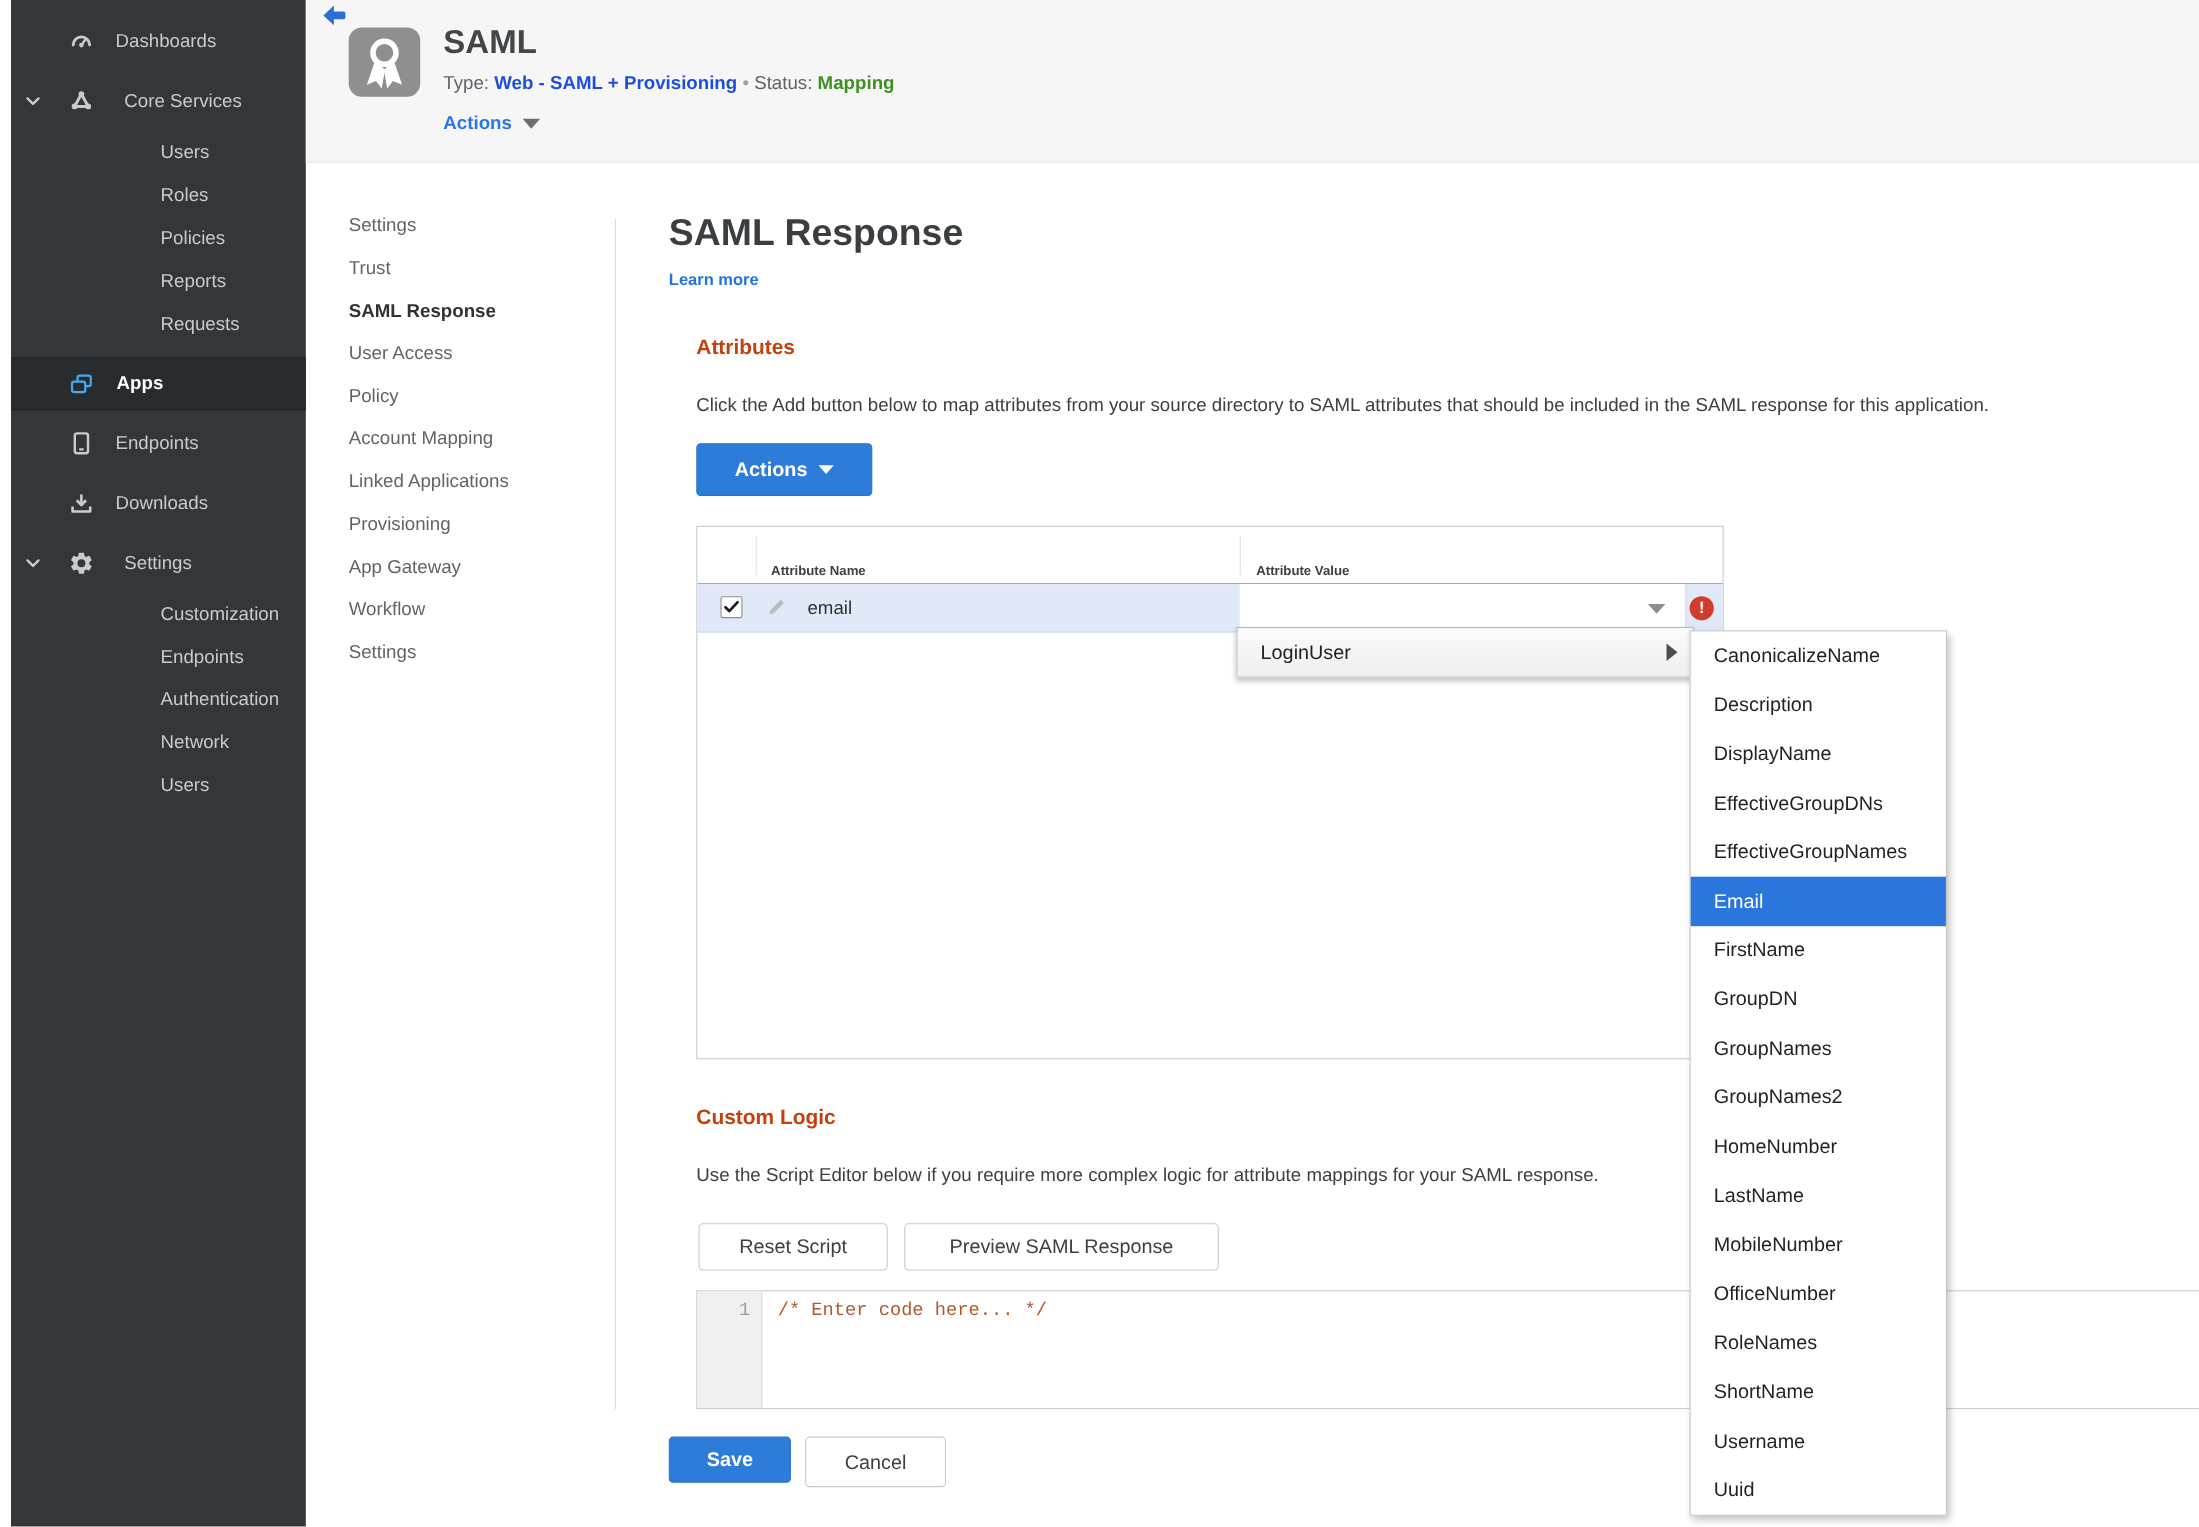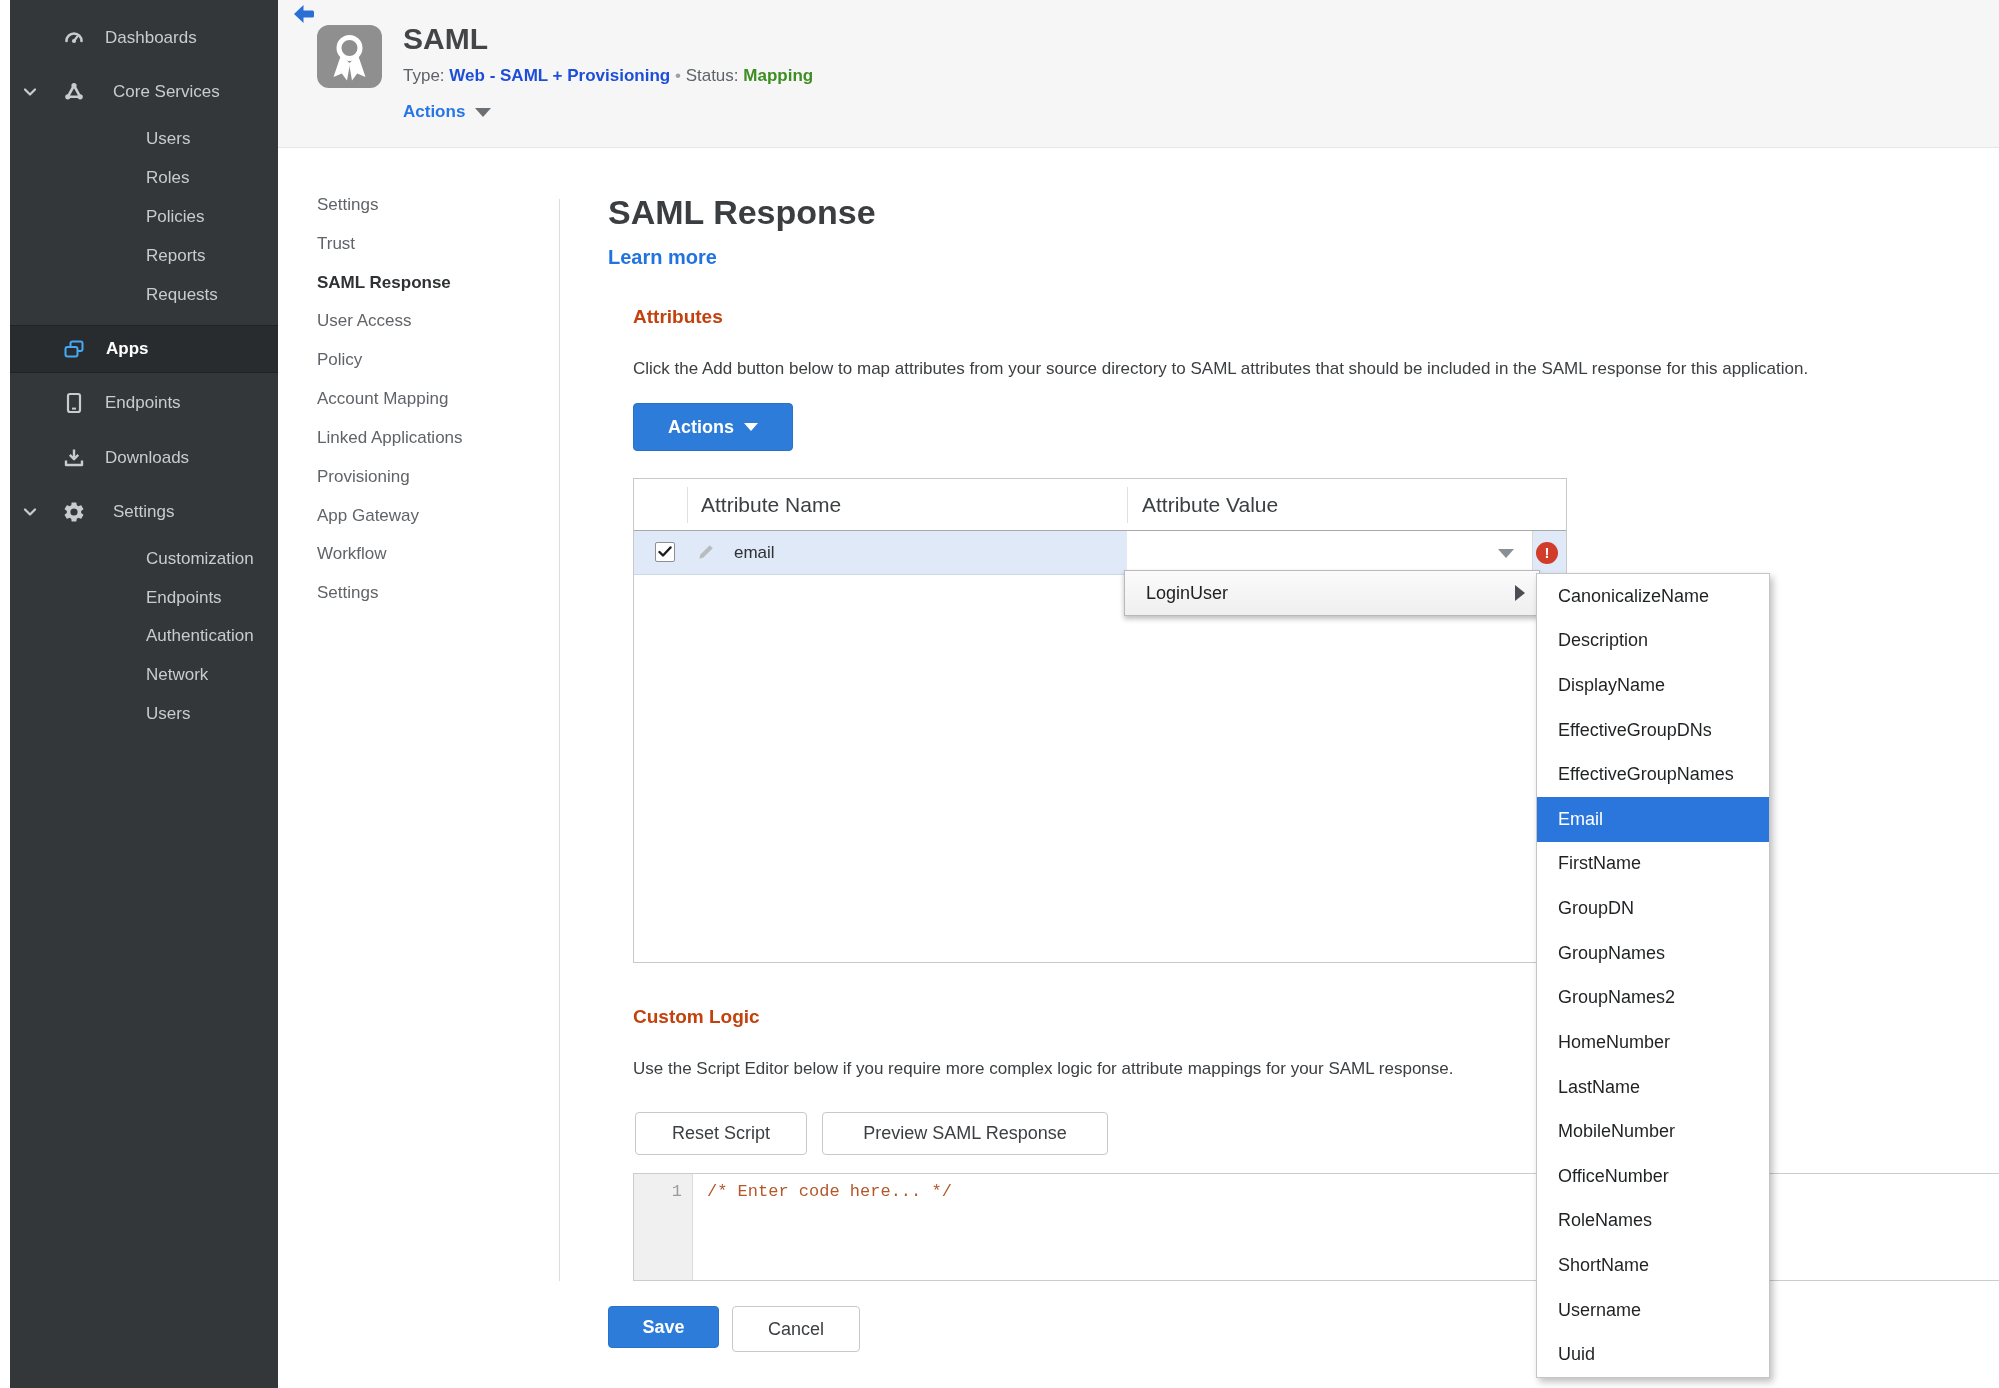--- a/index.html
+++ b/index.html
@@ -31,32 +31,32 @@
   #hdr-actions{left:393px;top:102px;font-size:17px;font-weight:bold;color:#2776e6;cursor:pointer;display:flex;align-items:center;}
   .caret-down{display:inline-block;width:0;height:0;border-left:8px solid transparent;border-right:8px solid transparent;border-top:9px solid #6a6f73;margin-left:10px;}
 
   
   .nav-item{position:absolute;left:307px;height:38px;line-height:38px;font-size:17px;color:#606468;cursor:pointer;white-space:nowrap;}
   .nav-item.active{font-weight:bold;color:#2f3133;}
   #nav-divider{left:549px;top:199px;width:1px;height:1082px;background:#dcdcdc;}
 
   
   #page-title{left:598px;top:193px;font-size:34px;font-weight:bold;color:#3b3e40;}
-  #learn-more{left:598px;top:246px;font-size:20px;font-weight:bold;color:#2273e2;cursor:pointer;}
+  #learn-more{left:598px;top:246px;font-size:15px;font-weight:bold;color:#2273e2;cursor:pointer;}
   .sec-h{font-size:19px;font-weight:bold;color:#c2410c;}
   #attrs-h{left:623px;top:306px;}
   #attrs-desc{left:623px;top:359px;font-size:17px;color:#3c4043;white-space:nowrap;}
   #actions-btn{left:623px;top:403px;width:160px;height:48px;background:#2e7cd9;border:1px solid #2a72c9;border-radius:4px;
                color:#fff;font-size:18px;font-weight:bold;display:flex;align-items:center;justify-content:center;cursor:pointer;box-sizing:border-box;}
   #actions-btn .caret-down{border-top-color:#fff;border-left-width:7px;border-right-width:7px;border-top-width:8px;}
 
   
   #attr-table{left:623px;top:478px;width:934px;height:485px;background:#fff;border:1px solid #c9c9c9;box-sizing:border-box;}
   #tbl-head{position:absolute;left:0;top:0;width:100%;height:52px;border-bottom:1px solid #a9a9a9;box-sizing:border-box;}
-  .col-h{position:absolute;top:0;height:52px;line-height:52px;font-size:21px;font-weight:normal;color:#3c4043;}
+  .col-h{position:absolute;top:14px;height:52px;line-height:52px;font-size:12px;font-weight:bold;color:#3c4043;}
   .head-div{position:absolute;top:8px;width:1px;height:36px;background:#e0e0e0;}
   #tbl-row{position:absolute;left:0;top:52px;width:100%;height:44px;background:#dfe9f7;border-bottom:1px solid #ccd8ea;box-sizing:border-box;cursor:pointer;}
   #row-check{position:absolute;left:21px;top:11px;width:20px;height:20px;background:#fff;border:1px solid #8f8f8f;border-radius:2px;
              display:flex;align-items:center;justify-content:center;cursor:pointer;box-sizing:border-box;}
   #row-pencil{position:absolute;left:62px;top:11px;width:20px;height:20px;cursor:pointer;}
   #row-name{position:absolute;left:100px;top:0;height:44px;line-height:44px;font-size:17px;color:#2f3133;}
   #row-value{position:absolute;left:493px;top:0;width:405px;height:43px;background:#fff;border-right:1px solid #d8d8d8;cursor:pointer;}
   #value-caret{position:absolute;right:18px;top:18px;width:0;height:0;border-left:8px solid transparent;border-right:8px solid transparent;border-top:9px solid #8a8f94;}
   #row-error{position:absolute;left:902px;top:11px;width:22px;height:22px;border-radius:50%;background:#d23c2b;color:#fff;
              font-size:15px;font-weight:bold;text-align:center;line-height:22px;}

